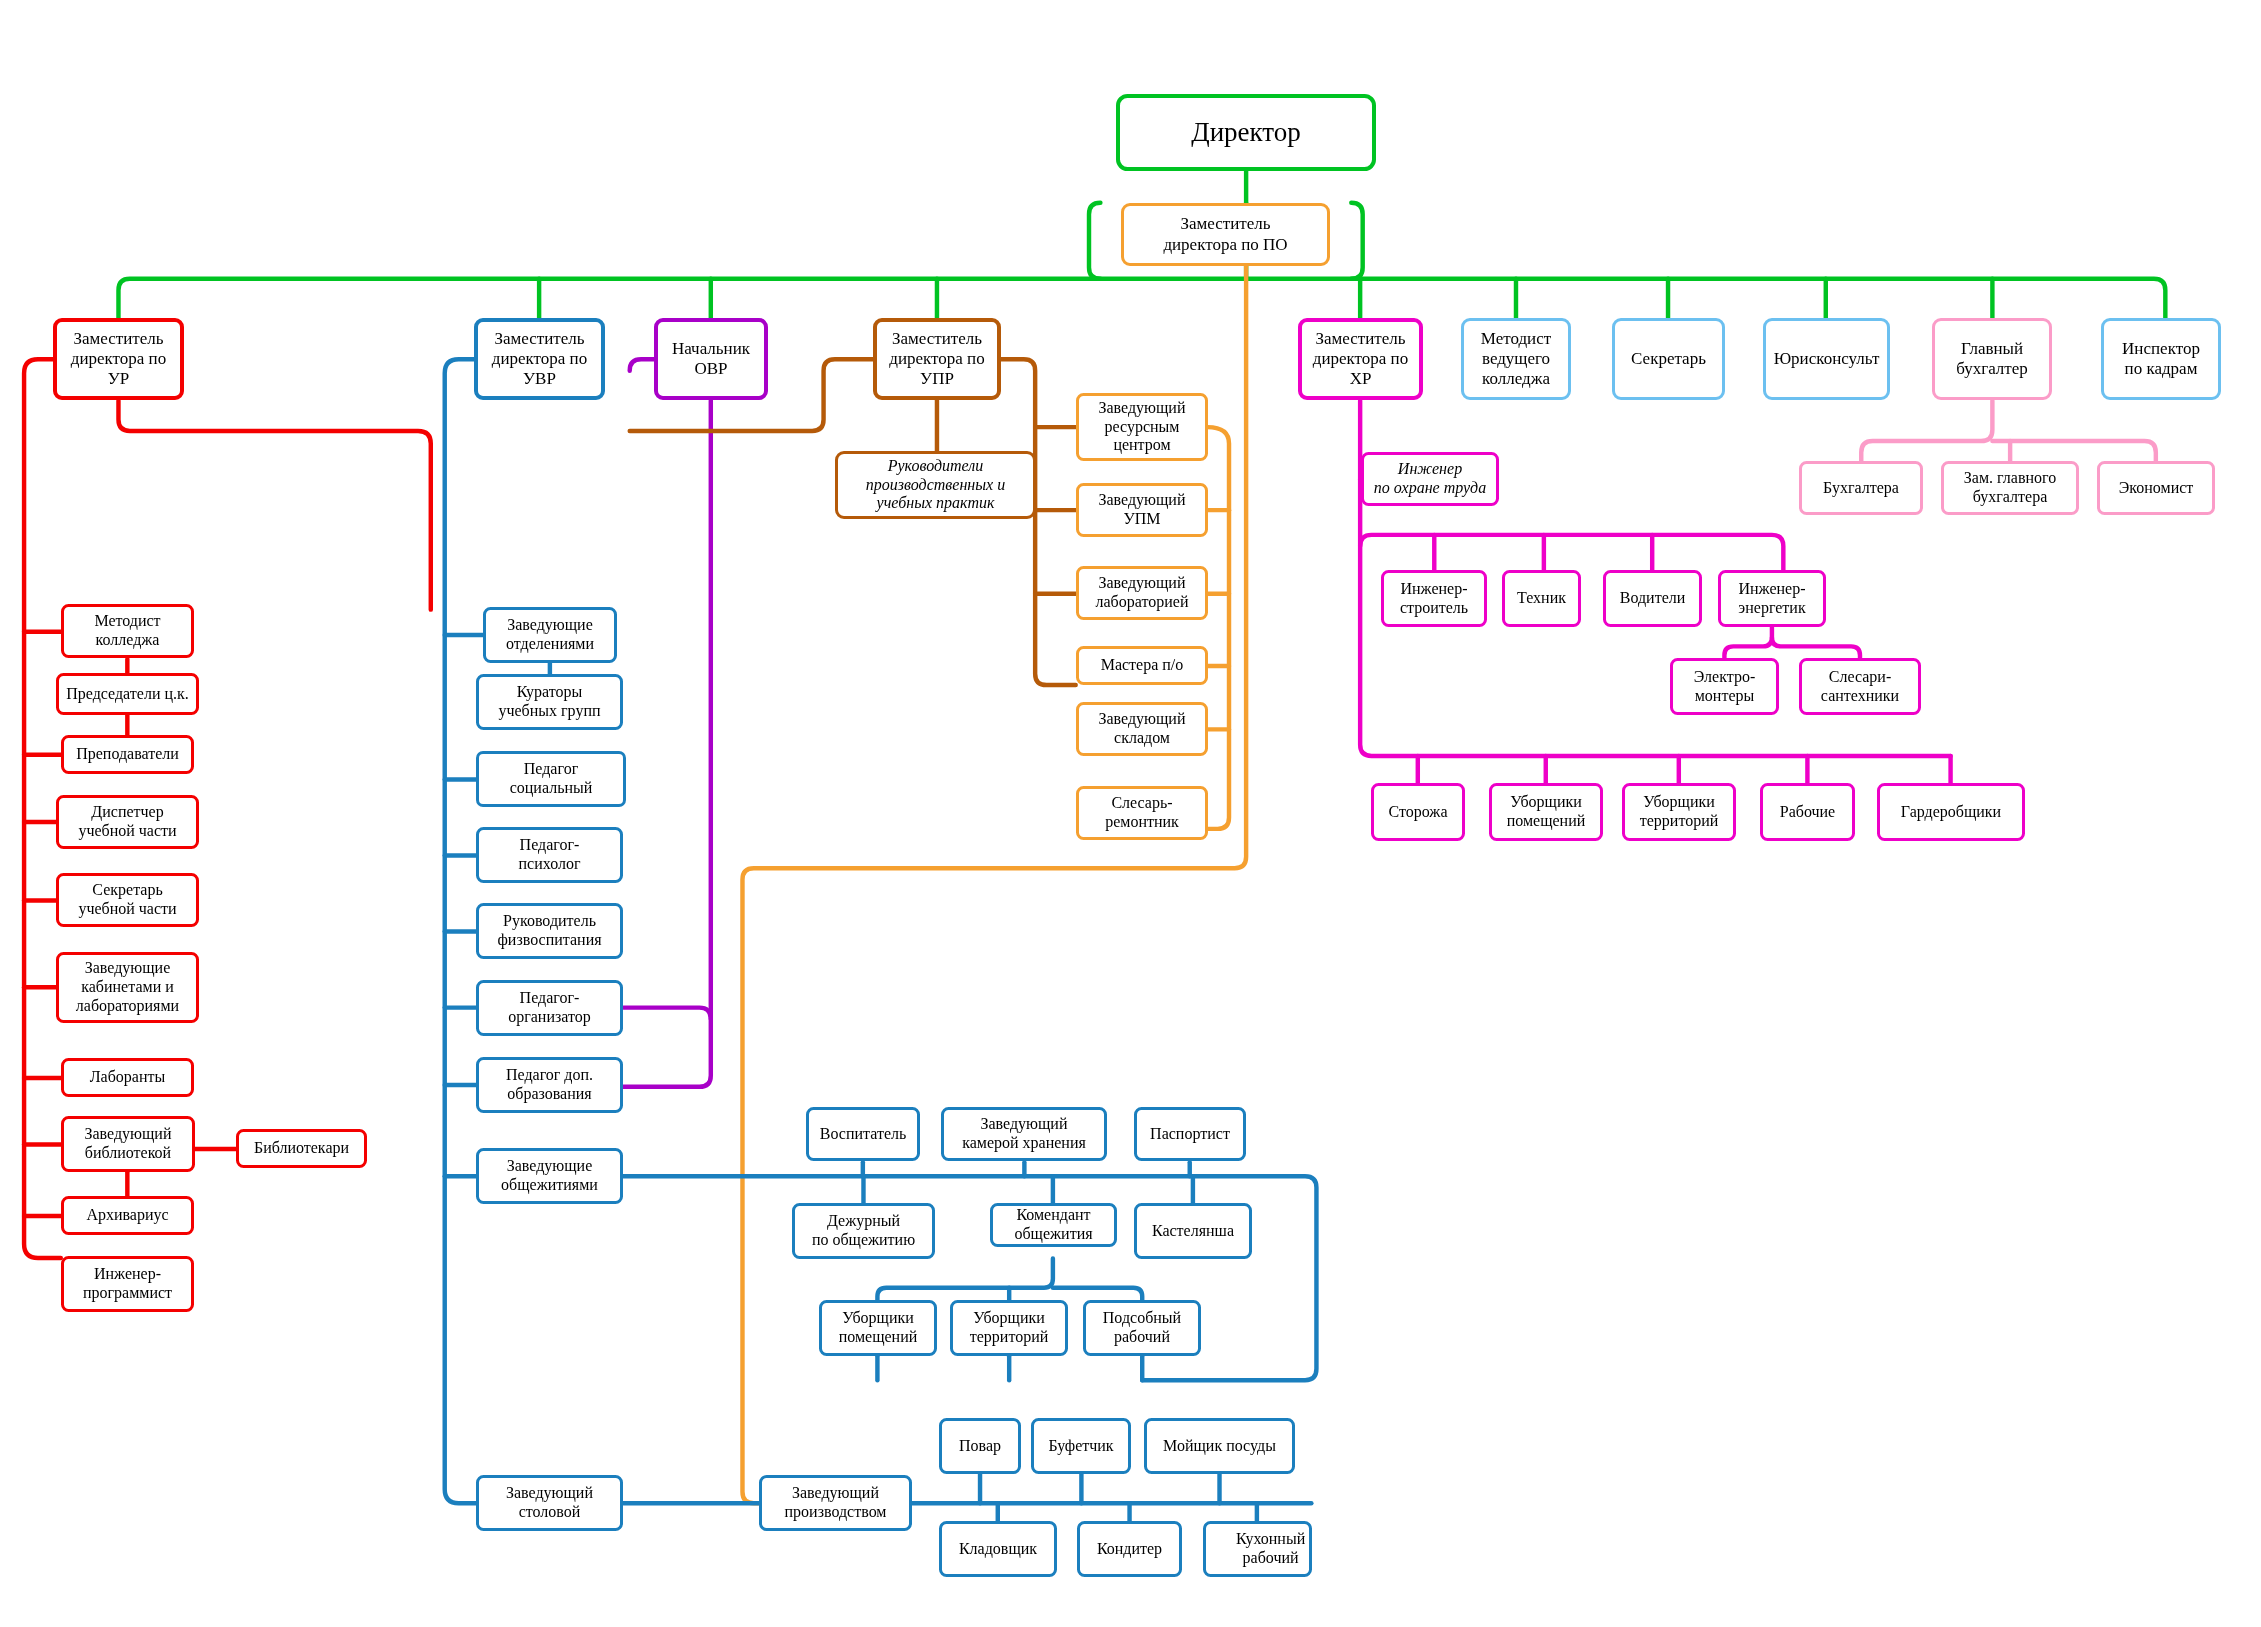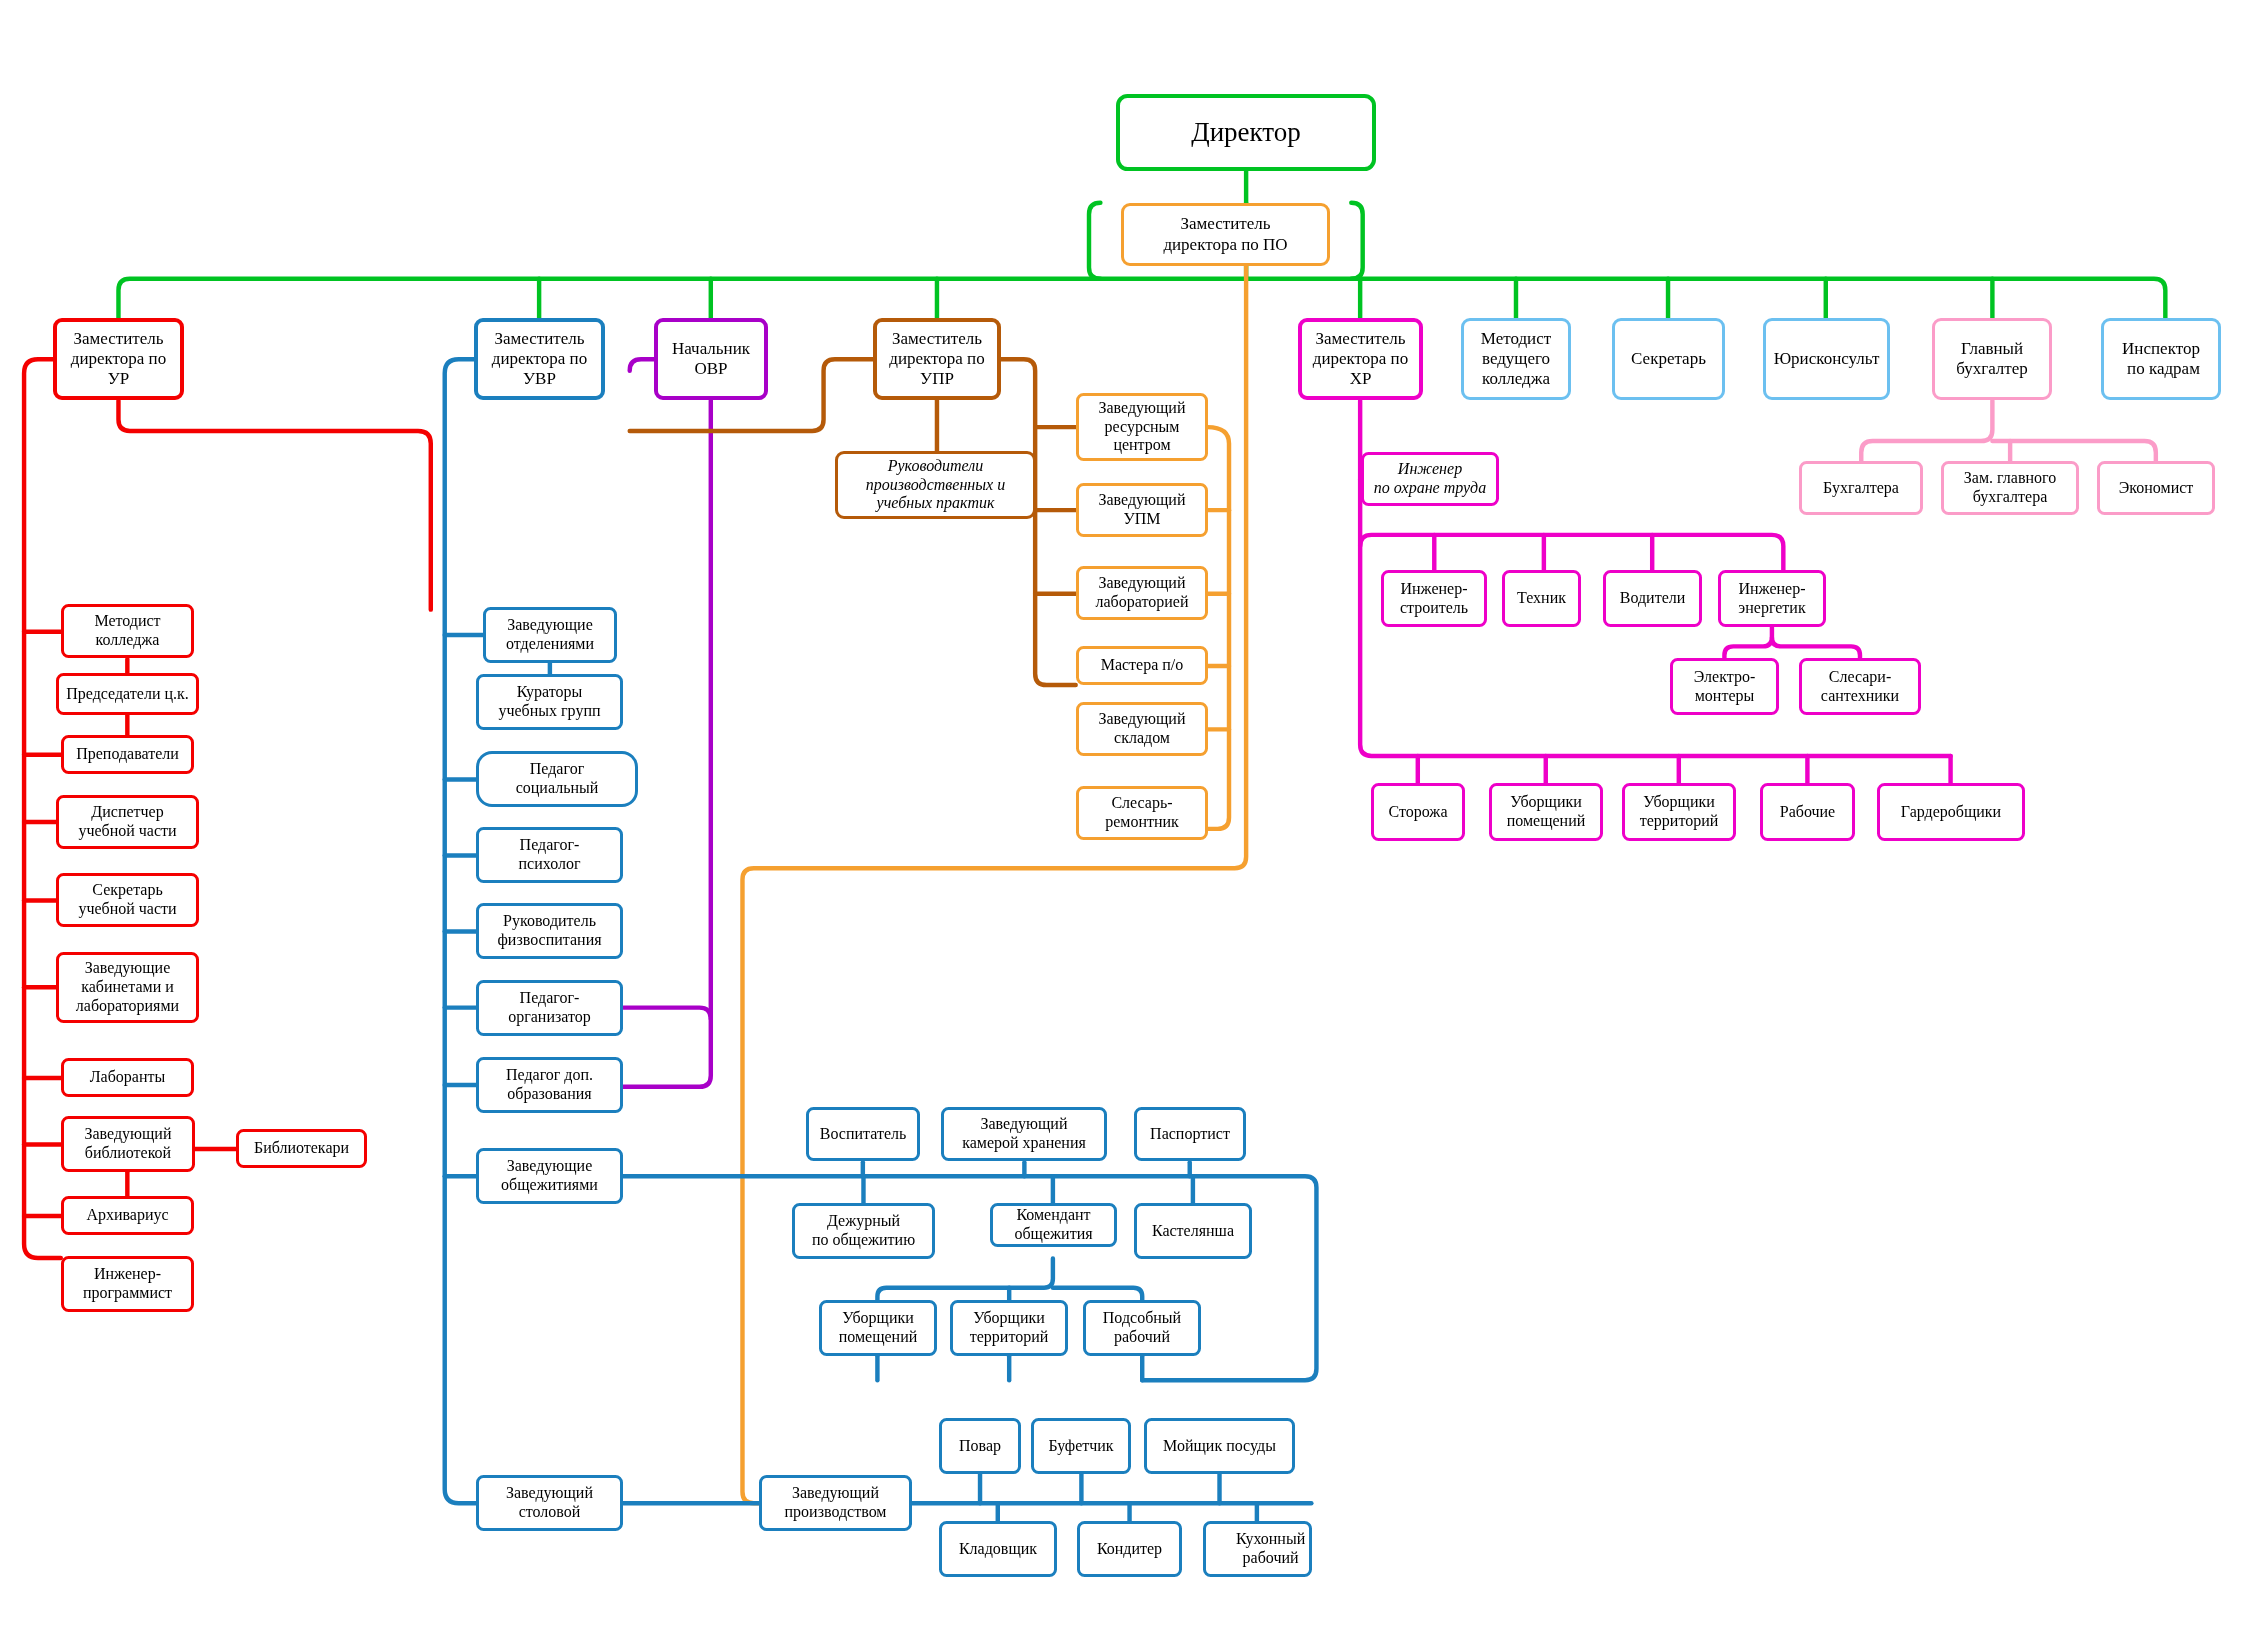--- a/index.html
+++ b/index.html
@@ -131,21 +131,21 @@
     </div>
     <div class="node" style="left: 1612px; top: 318px; width: 113px; height: 82px; border: 3.8px solid rgb(108, 192, 240); border-radius: 9px; font-size: 17px;">
       <span>Секретарь</span>
     </div>
     <div class="node" style="left: 1763px; top: 318px; width: 127px; height: 82px; border: 3.8px solid rgb(108, 192, 240); border-radius: 9px; font-size: 17px;">
       <span>Юрисконсульт</span>
     </div>
     <div class="node" style="left: 1932px; top: 318px; width: 120px; height: 82px; border: 3.8px solid rgb(251, 156, 200); border-radius: 9px; font-size: 17px;">
       <span>Главный<br>бухгалтер</span>
     </div>
-    <div class="node" style="left: 2101px; top: 318px; width: 120px; height: 82px; border: 3.8px solid rgb(108, 192, 240); border-radius: 9px; font-size: 17px; text-align: right;">
+    <div class="node" style="left: 2101px; top: 318px; width: 120px; height: 82px; border: 3.8px solid rgb(108, 192, 240); border-radius: 9px; font-size: 17px;">
       <span>Инспектор<br>по кадрам</span>
     </div>
     <div class="node" style="left: 1361px; top: 452px; width: 138px; height: 54px; border: 3.8px solid rgb(238, 0, 200); border-radius: 7.6px; font-size: 16px; font-style: italic;">
       <span>Инженер<br>по охране труда</span>
     </div>
     <div class="node" style="left: 1799px; top: 461px; width: 124px; height: 54px; border: 3.8px solid rgb(251, 156, 200); border-radius: 7.6px; font-size: 16px;">
       <span>Бухгалтера</span>
     </div>
     <div class="node" style="left: 1941px; top: 461px; width: 138px; height: 54px; border: 3.8px solid rgb(251, 156, 200); border-radius: 7.6px; font-size: 16px;">
       <span>Зам. главного<br>бухгалтера</span>
@@ -239,21 +239,21 @@
     </div>
     <div class="node" style="left: 61px; top: 1256px; width: 133px; height: 56px; border: 3.8px solid rgb(244, 0, 0); border-radius: 7.6px; font-size: 16px;">
       <span>Инженер-<br>программист</span>
     </div>
     <div class="node" style="left: 483px; top: 607px; width: 134px; height: 56px; border: 3.8px solid rgb(27, 127, 190); border-radius: 7.6px; font-size: 16px;">
       <span>Заведующие<br>отделениями</span>
     </div>
     <div class="node" style="left: 476px; top: 674px; width: 147px; height: 56px; border: 3.8px solid rgb(27, 127, 190); border-radius: 7.6px; font-size: 16px;">
       <span>Кураторы<br>учебных групп</span>
     </div>
-    <div class="node" style="left: 476px; top: 751px; width: 162px; height: 56px; border: 3.8px solid rgb(27, 127, 190); border-radius: 16px; font-size: 16px; text-align: center;">
+    <div class="node" style="left: 476px; top: 751px; width: 150px; height: 56px; border: 3.8px solid rgb(27, 127, 190); border-radius: 7px; font-size: 16px; text-align: center;">
       <span>Педагог<br>социальный</span>
     </div>
     <div class="node" style="left: 476px; top: 827px; width: 147px; height: 56px; border: 3.8px solid rgb(27, 127, 190); border-radius: 7.6px; font-size: 16px;">
       <span>Педагог-<br>психолог</span>
     </div>
     <div class="node" style="left: 476px; top: 903px; width: 147px; height: 56px; border: 3.8px solid rgb(27, 127, 190); border-radius: 7.6px; font-size: 16px;">
       <span>Руководитель<br>физвоспитания</span>
     </div>
     <div class="node" style="left: 476px; top: 980px; width: 147px; height: 56px; border: 3.8px solid rgb(27, 127, 190); border-radius: 7.6px; font-size: 16px;">
       <span>Педагог-<br>организатор</span>

